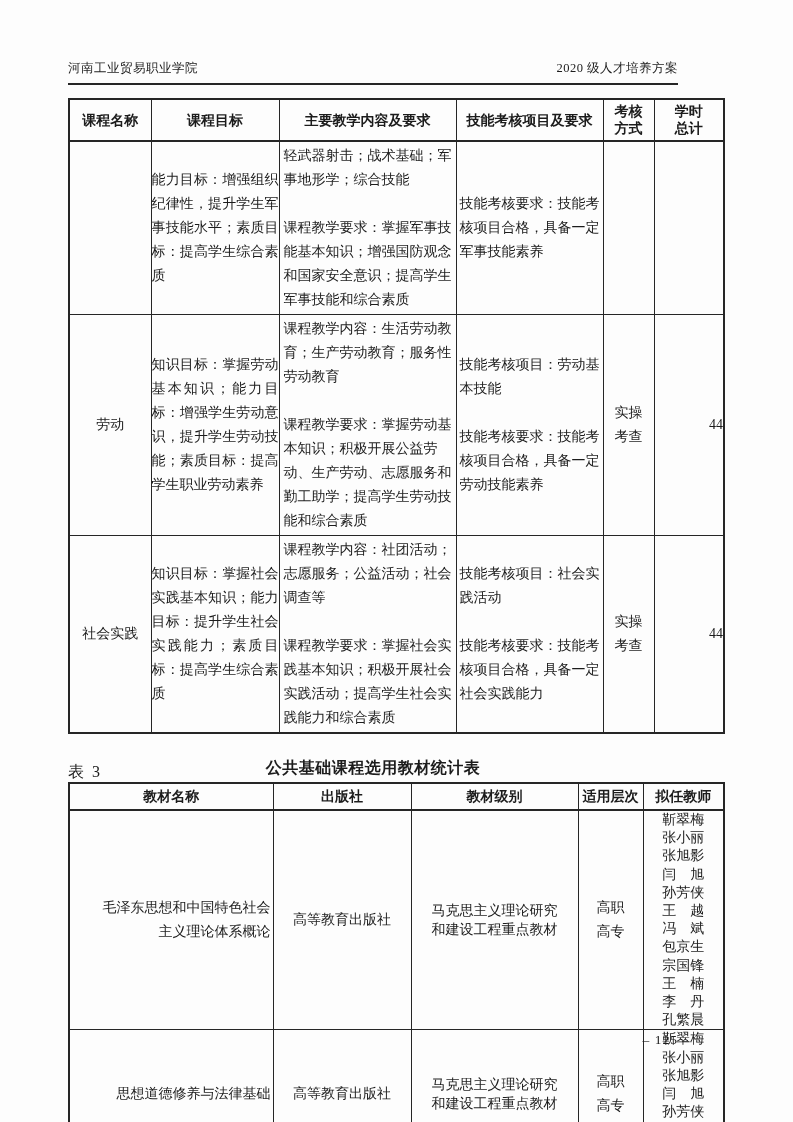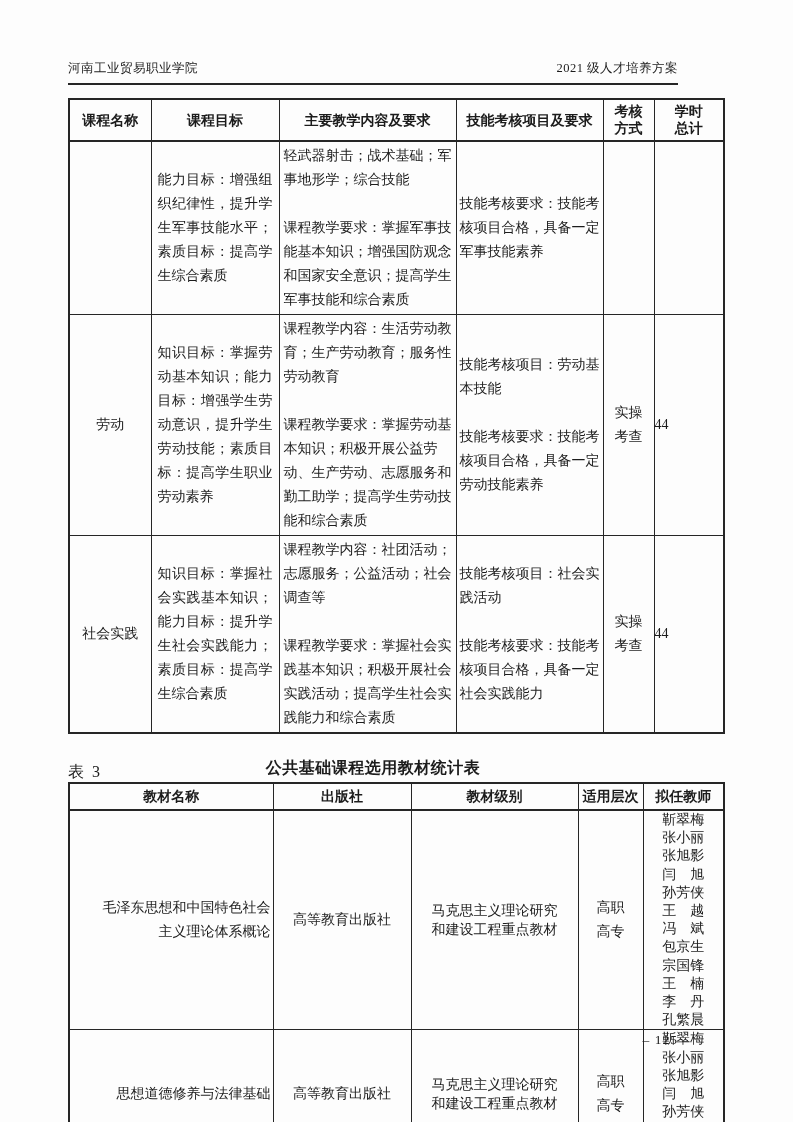--- a/index.html
+++ b/index.html
@@ -32,25 +32,25 @@
     line-height:17px;
   }
 
   
   .course-table { margin-top:13px; }
   .course-table tr.hdr { height:42px; }
   .course-table tr.r0 { height:121px; }
   .course-table tr.r1 { height:167px; }
   .course-table tr.r2 { height:158px; }
   td.c-course { text-align:center; }
-  td.c-obj   { text-align:justify; padding:4px 6px;margin-top:38px; }
+  td.c-obj   { text-align:justify; padding:4px 0;margin-top:38px; }
   td.c-cont  { text-align:left; padding:2px 3px 2px 4px; }
   td.c-ass   { text-align:left; padding:2px 3px; }
   td.c-meth  { text-align:center; }
-  td.c-hours { text-align:left;border-radius:8px; }
+  td.c-hours { text-align:right;border-radius:8px; }
 
   
   .t3-caption { position:relative; margin-top:24px; height:22px; }
   .t3-label { position:absolute; left:0; top:4px; font-size:16px; letter-spacing:2px; }
   .t3-title { text-align:center; font-size:16px; font-weight:bold; letter-spacing:0.5px; }
 
   
   .textbook-table { margin-top:2px; }
   .textbook-table tr.hdr { height:27px; }
   .textbook-table tr.r0 { height:219px; }
@@ -67,21 +67,21 @@
   }
 </style>
 </head>
 <body>
 
 <div class="page">
   <div class="content">
 
     <div class="page-header">
       <span>河南工业贸易职业学院</span>
-      <span>2021 级人才培养方案</span>
+      <span>2020 级人才培养方案</span>
     </div>
 
     <table class="course-table">
       <colgroup>
         <col style="width:82px">
           <col style="width:128px">
           <col style="width:177px">
         <col style="width:147px">
           <col style="width:51px">
           <col style="width:70px">

